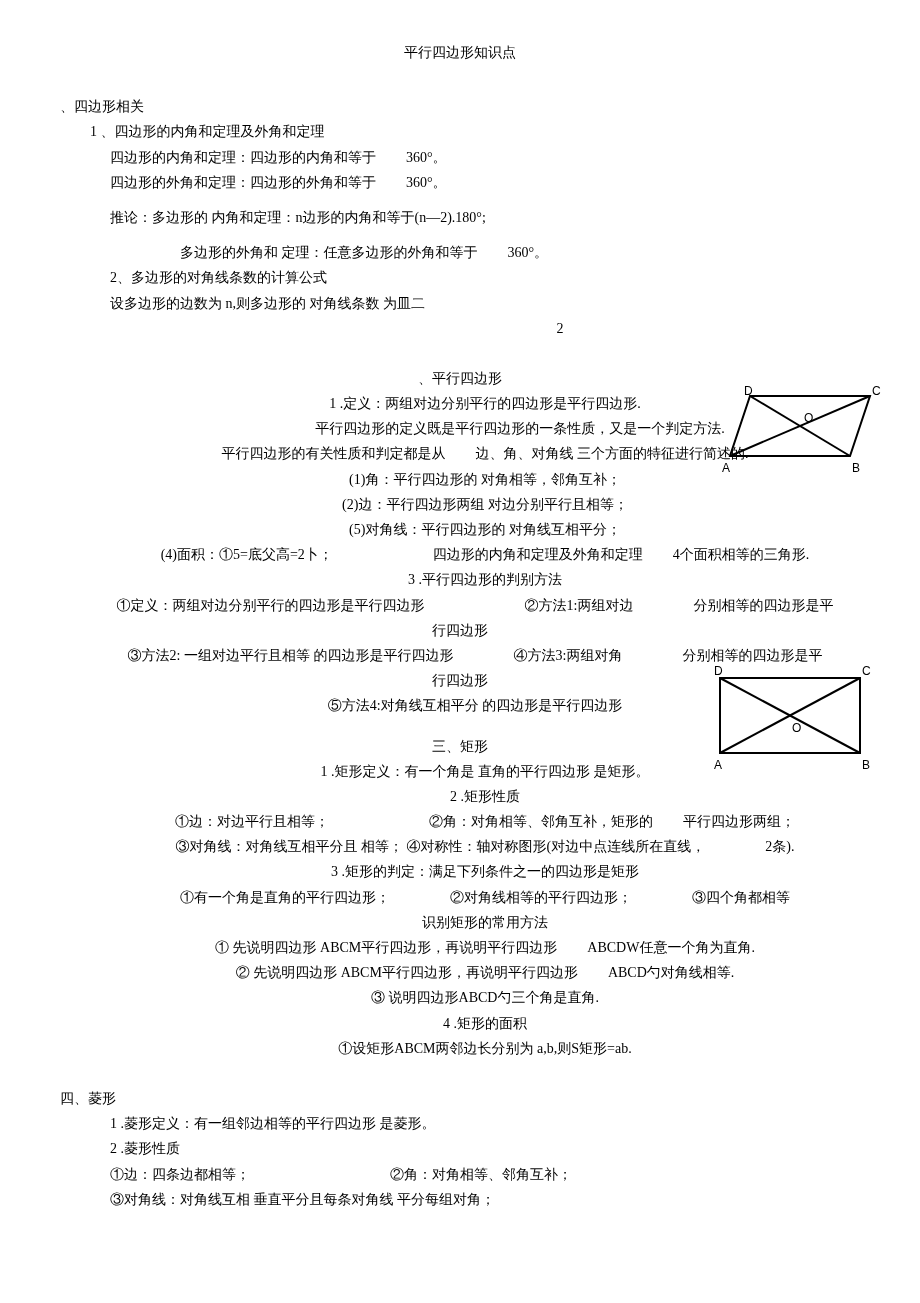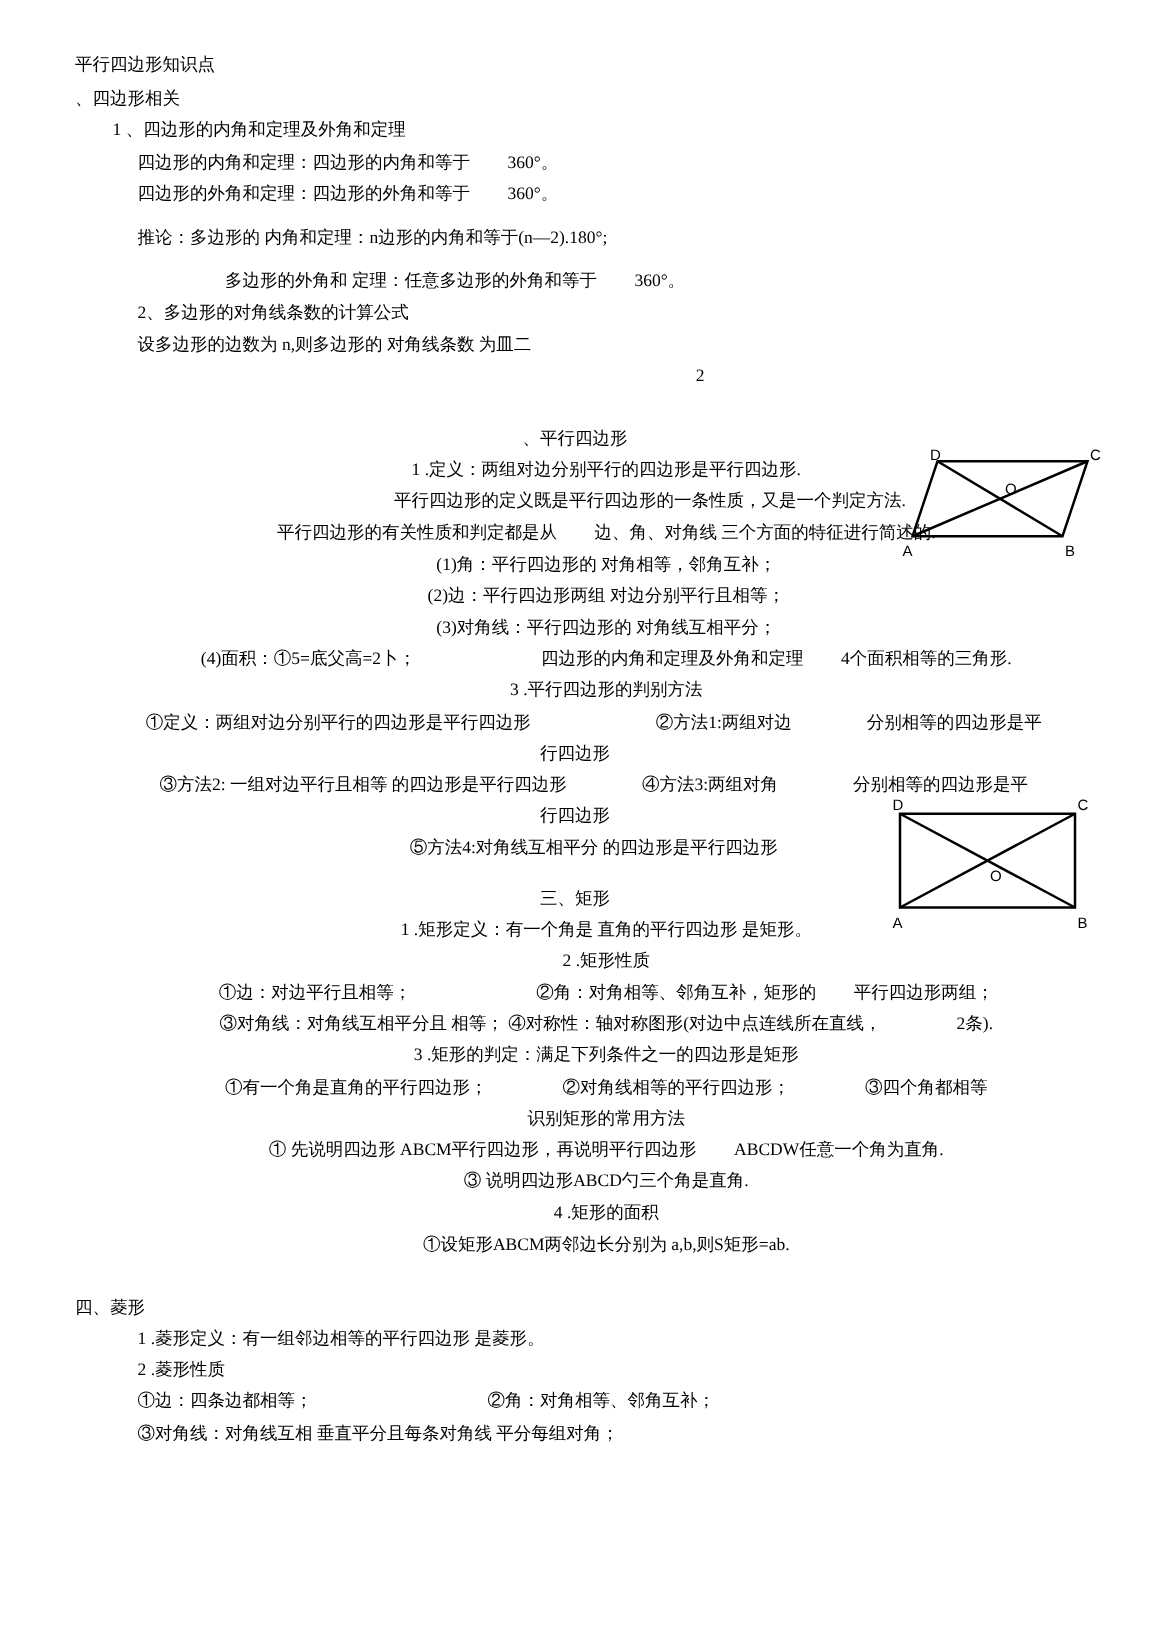--- a/index.html
+++ b/index.html
@@ -7,21 +7,22 @@
       font-size: 14px;
       line-height: 1.8;
       color: #000;
       margin: 0;
       padding: 40px 60px;
       width: 920px;
       box-sizing: border-box;
       background: #fff;
     }
     .title {
-      margin-bottom: 2px;
+      text-align: center;
+      margin-bottom: 29px;
     }
     .section {
       margin-bottom: 10px;
     }
     .indent1 { padding-left: 30px; }
     .indent2 { padding-left: 50px; }
     .relative { position: relative; text-align: center; }
     .diagram {
       position: absolute;
       right: 0;
@@ -79,21 +80,21 @@
     <span class="label" style="top:32px; left:104px">O</span>
   </div>
 
   <div class="indent2">1 .定义：两组对边分别平行的四边形是平行四边形.</div>
   <div class="indent2" style="padding-left:120px">平行四边形的定义既是平行四边形的一条性质，又是一个判定方法.</div>
   <div class="indent2">
     <span>平行四边形的有关性质和判定都是从</span><span class="gap-s"></span><span>边、角、对角线 三个方面的特征进行简述的.</span>
   </div>
   <div class="indent2">(1)角：平行四边形的 对角相等，邻角互补；</div>
   <div class="indent2">(2)边：平行四边形两组 对边分别平行且相等；</div>
-  <div class="indent2">(3)对角线：平行四边形的 对角线互相平分；</div>
+  <div class="indent2">(5)对角线：平行四边形的 对角线互相平分；</div>
   <div class="indent2">
     <span>(4)面积：①5=底父高=2卜；</span><span class="gap-l"></span><span>四边形的内角和定理及外角和定理</span><span class="gap-s"></span><span>4个面积相等的三角形.</span>
   </div>
   <div class="indent2">3 .平行四边形的判别方法</div>
   <div class="indent1">
     <span>①定义：两组对边分别平行的四边形是平行四边形</span><span class="gap-l"></span><span>②方法1:两组对边</span><span class="gap"></span><span>分别相等的四边形是平</span>
   </div>
   <div>行四边形</div>
   <div class="indent1">
     <span>③方法2: 一组对边平行且相等 的四边形是平行四边形</span><span class="gap"></span><span>④方法3:两组对角</span><span class="gap"></span><span>分别相等的四边形是平</span>
@@ -130,20 +131,23 @@
     <span>③对角线：对角线互相平分且 相等；  ④对称性：轴对称图形(对边中点连线所在直线，</span><span class="gap"></span><span>2条).</span>
   </div>
   <div class="indent2">3 .矩形的判定：满足下列条件之一的四边形是矩形</div>
   <div class="indent2">
     <span>①有一个角是直角的平行四边形；</span><span class="gap"></span><span>②对角线相等的平行四边形；</span><span class="gap"></span><span>③四个角都相等</span>
   </div>
   <div class="indent2">识别矩形的常用方法</div>
   <div class="indent2">
     <span>① 先说明四边形 ABCM平行四边形，再说明平行四边形</span><span class="gap-s"></span><span>ABCDW任意一个角为直角.</span>
   </div>
+  <div class="indent2">
+    <span>② 先说明四边形 ABCM平行四边形，再说明平行四边形</span><span class="gap-s"></span><span>ABCD勺对角线相等.</span>
+  </div>
   <div class="indent2">③ 说明四边形ABCD勺三个角是直角.</div>
   <div class="indent2">4 .矩形的面积</div>
   <div class="indent2">①设矩形ABCM两邻边长分别为 a,b,则S矩形=ab.</div>
 </div>
 
 <div style="height:15px"></div>
 
 <div class="section">
   <div>四、菱形</div>
   <div class="indent2">1 .菱形定义：有一组邻边相等的平行四边形 是菱形。</div>

